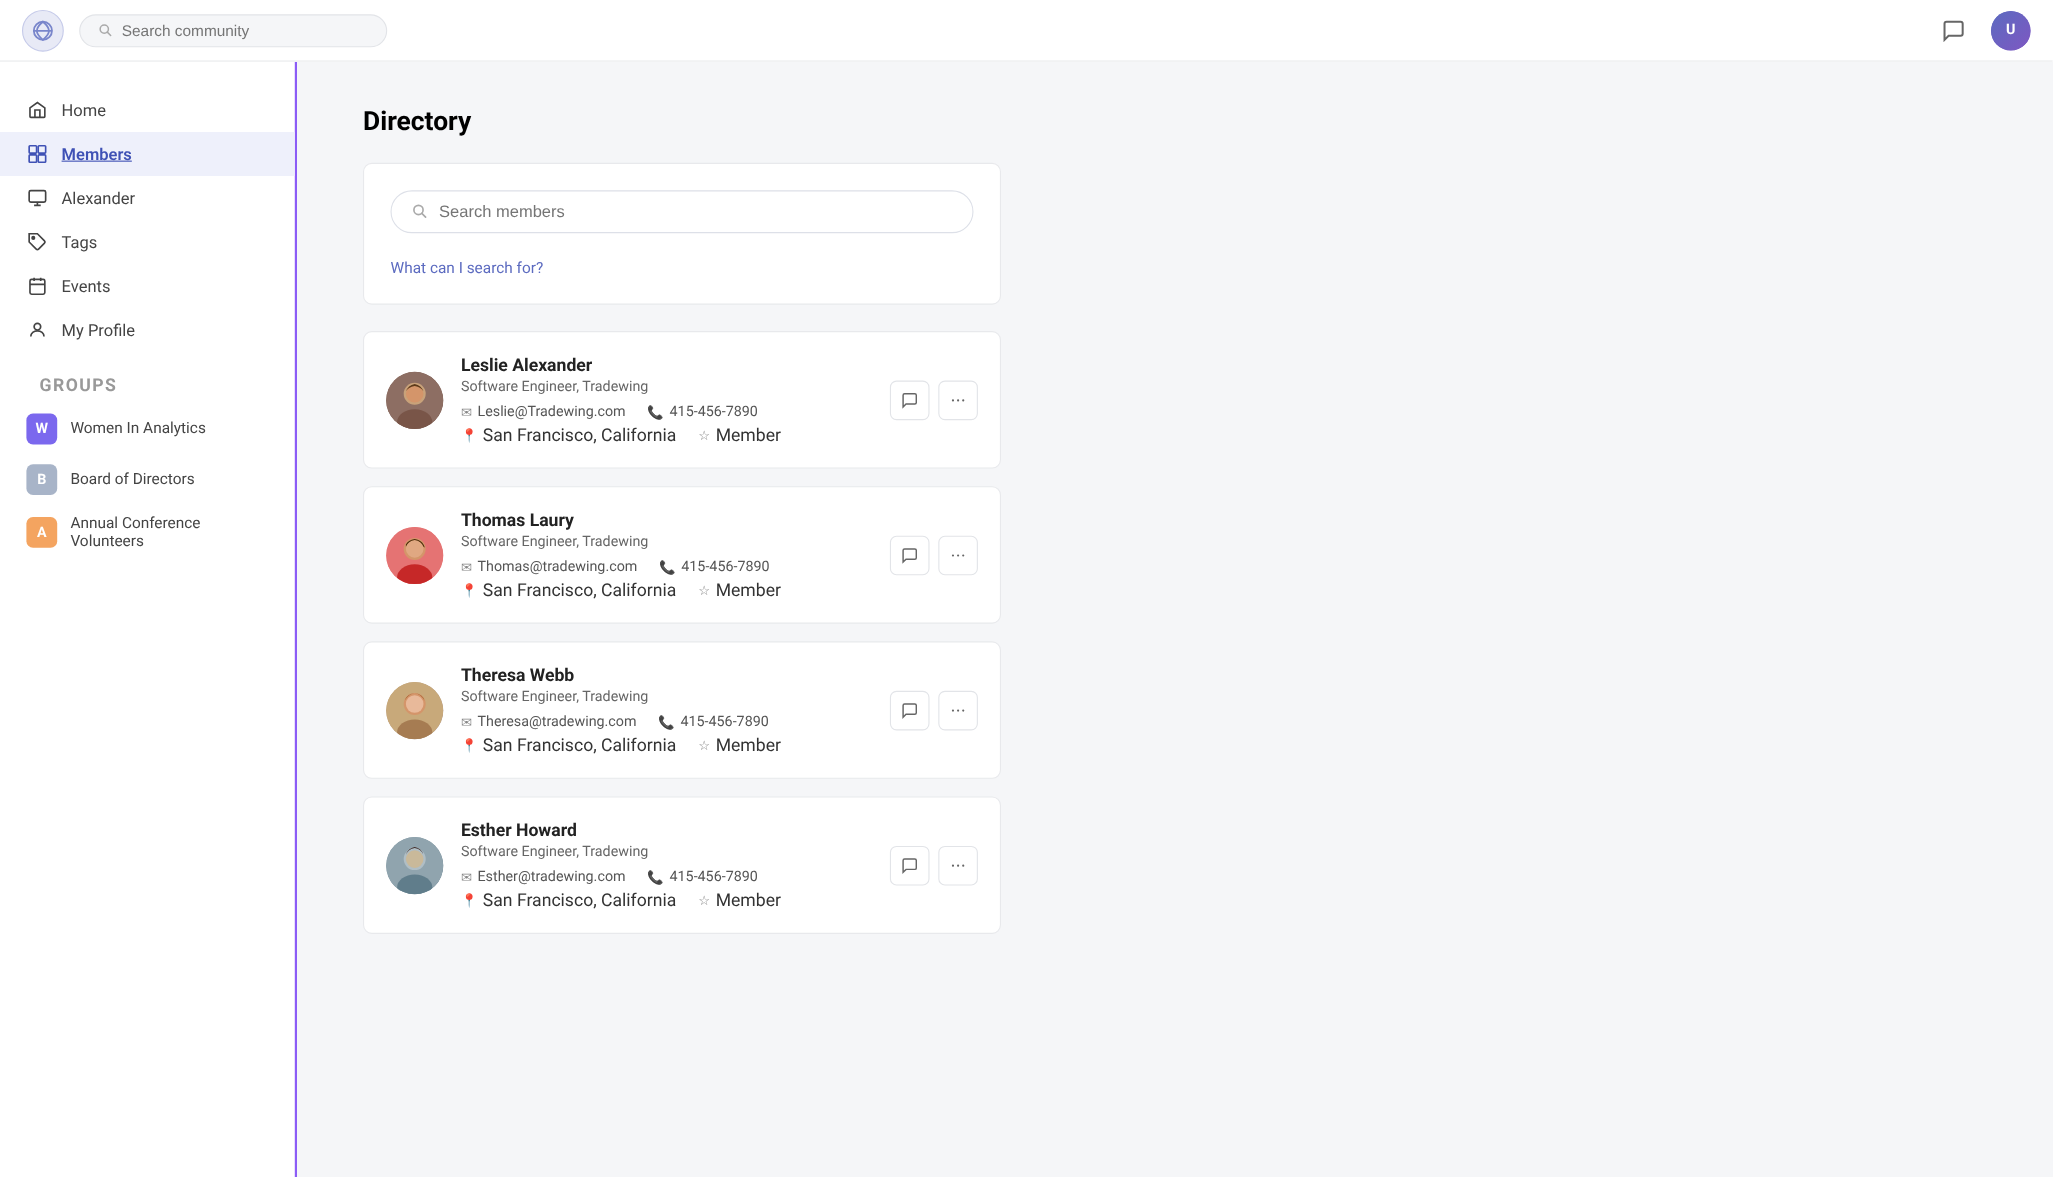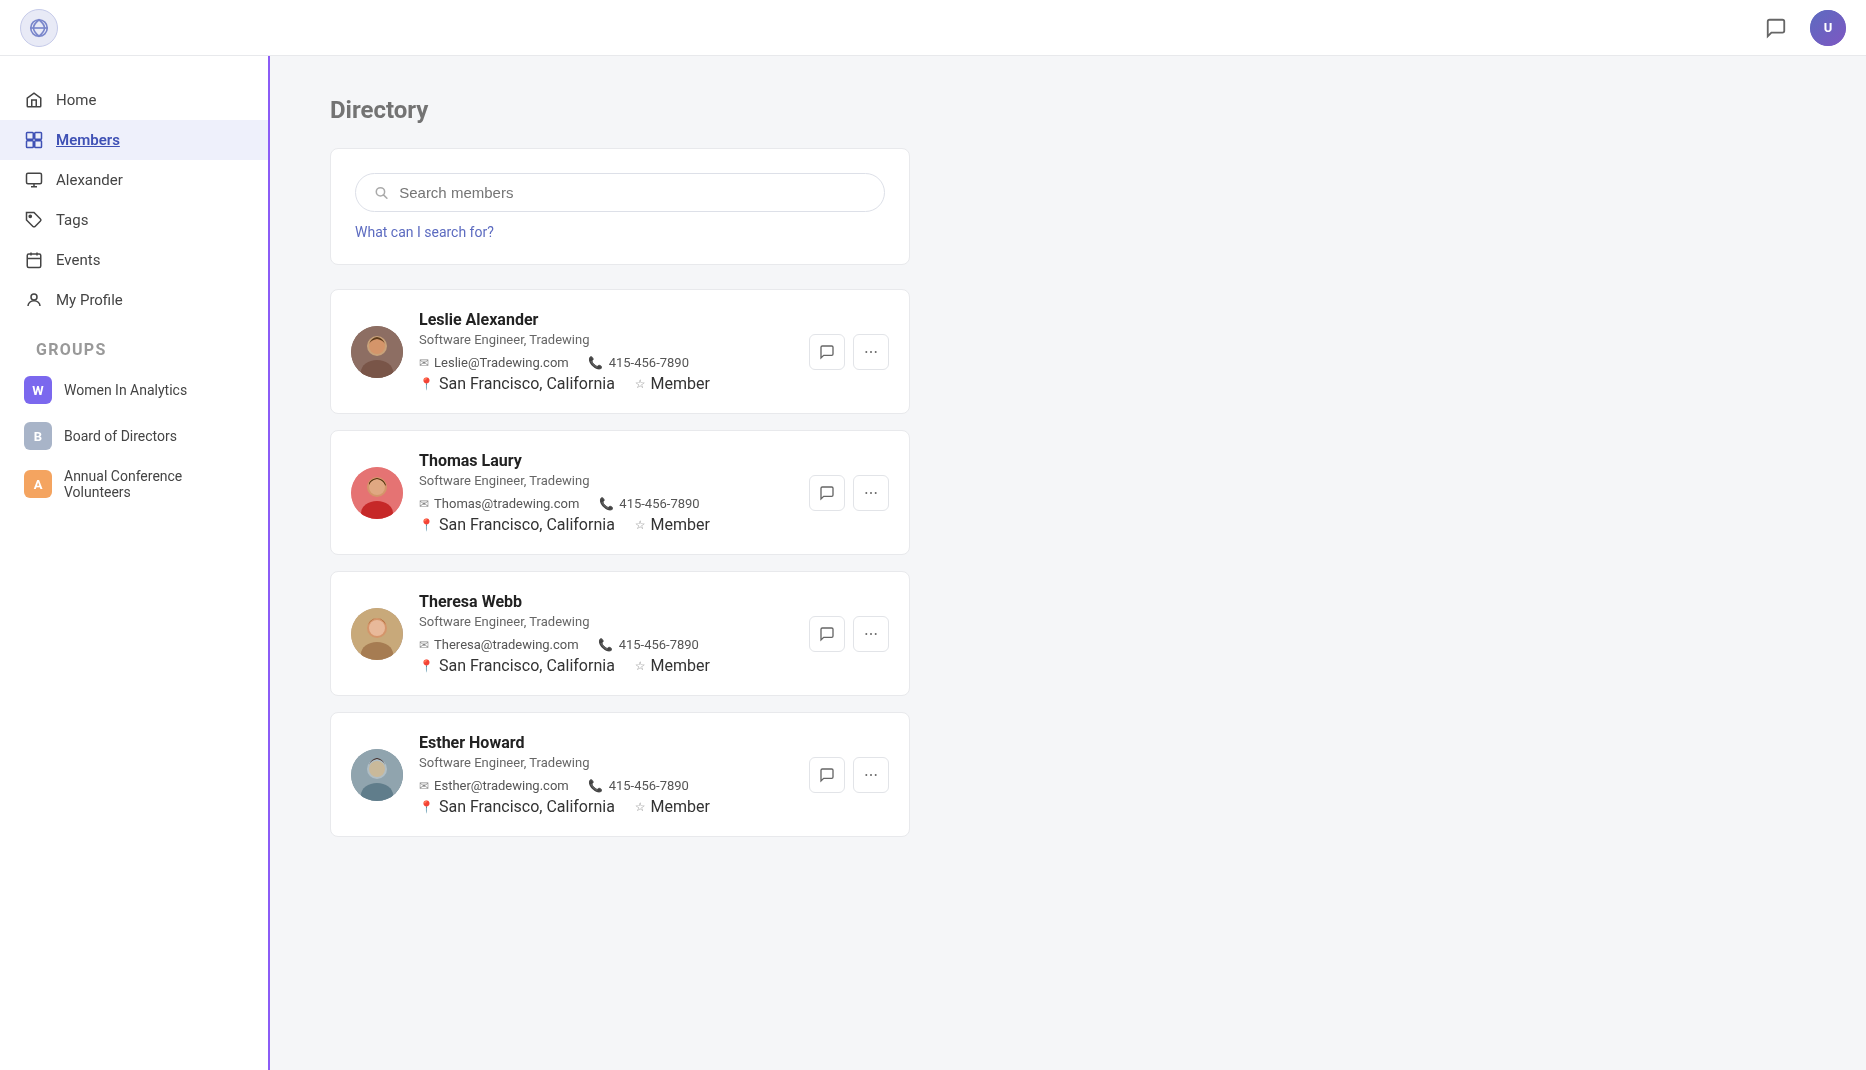--- a/index.html
+++ b/index.html
@@ -71,31 +71,31 @@
     }
     .group-icon {
       width: 28px; height: 28px; border-radius: 6px;
       display: flex; align-items: center; justify-content: center;
       font-size: 13px; font-weight: 700; color: #fff; flex-shrink: 0;
     }
 
     
     .main { margin-left: 270px; padding: 40px 60px; flex: 1; }
 
-    .page-title { font-size: 24px; font-weight: 700; color: #737373; margin-bottom: 24px; }
+    .page-title { font-size: 24px; font-weight: 700; color: #000000; margin-bottom: 24px; }
 
     
     .search-card {
       background: #fff; border: 1px solid #e8e9ec; border-radius: 8px;
       padding: 24px; margin-bottom: 24px; max-width: 580px;
     }
     .member-search {
-      display: flex; align-items: center; gap: 10px;
+      display: flex; align-items: flex-start; gap: 10px;
       border: 1px solid #dde0e8; border-radius: 24px; padding: 10px 18px;
-      background: #fff; margin-bottom: 12px;
+      background: #fff; margin-bottom: 24px;
     }
     .member-search input {
       border: none; outline: none; font-size: 15px; color: #555; width: 100%; background: transparent;
     }
     .search-hint { font-size: 14px; color: #5c6bc0; cursor: pointer; }
 
     
     .member-list { display: flex; flex-direction: column; gap: 0; max-width: 580px; }
     .member-card {
       background: #fff; border: 1px solid #e8e9ec; border-radius: 8px;
@@ -131,20 +131,27 @@
 
 <div class="topbar">
   <div class="topbar-left">
     <div class="logo-icon">
       <svg viewBox="0 0 24 24" fill="none" stroke="#7986cb" stroke-width="1.8">
         <circle cx="12" cy="12" r="9"></circle>
         <path d="M12 3 Q6 8 6 12 Q6 16 12 21 Q18 16 18 12 Q18 8 12 3Z" stroke="#7986cb" fill="none"></path>
         <line x1="3" y1="12" x2="21" y2="12"></line>
       </svg>
     </div>
+    <div class="search-bar">
+      <svg width="15" height="15" viewBox="0 0 20 20" fill="none">
+        <circle cx="8.5" cy="8.5" r="5.5" stroke="#aaa" stroke-width="2"></circle>
+        <line x1="12.5" y1="12.5" x2="17" y2="17" stroke="#aaa" stroke-width="2" stroke-linecap="round"></line>
+      </svg>
+      <input type="text" placeholder="Search community" style="">
+    </div>
   </div>
   <div class="topbar-right">
     <div class="topbar-icon">
       <svg width="22" height="22" viewBox="0 0 24 24" fill="none" stroke="#666" stroke-width="2">
         <path d="M21 15a2 2 0 0 1-2 2H7l-4 4V5a2 2 0 0 1 2-2h14a2 2 0 0 1 2 2z"></path>
       </svg>
     </div>
     <div class="user-avatar">
       <div style="width:36px;height:36px;border-radius:50%;background:linear-gradient(135deg,#5c6bc0,#7e57c2);display:flex;align-items:center;justify-content:center;color:#fff;font-size:13px;font-weight:700;">U</div>
     </div>

